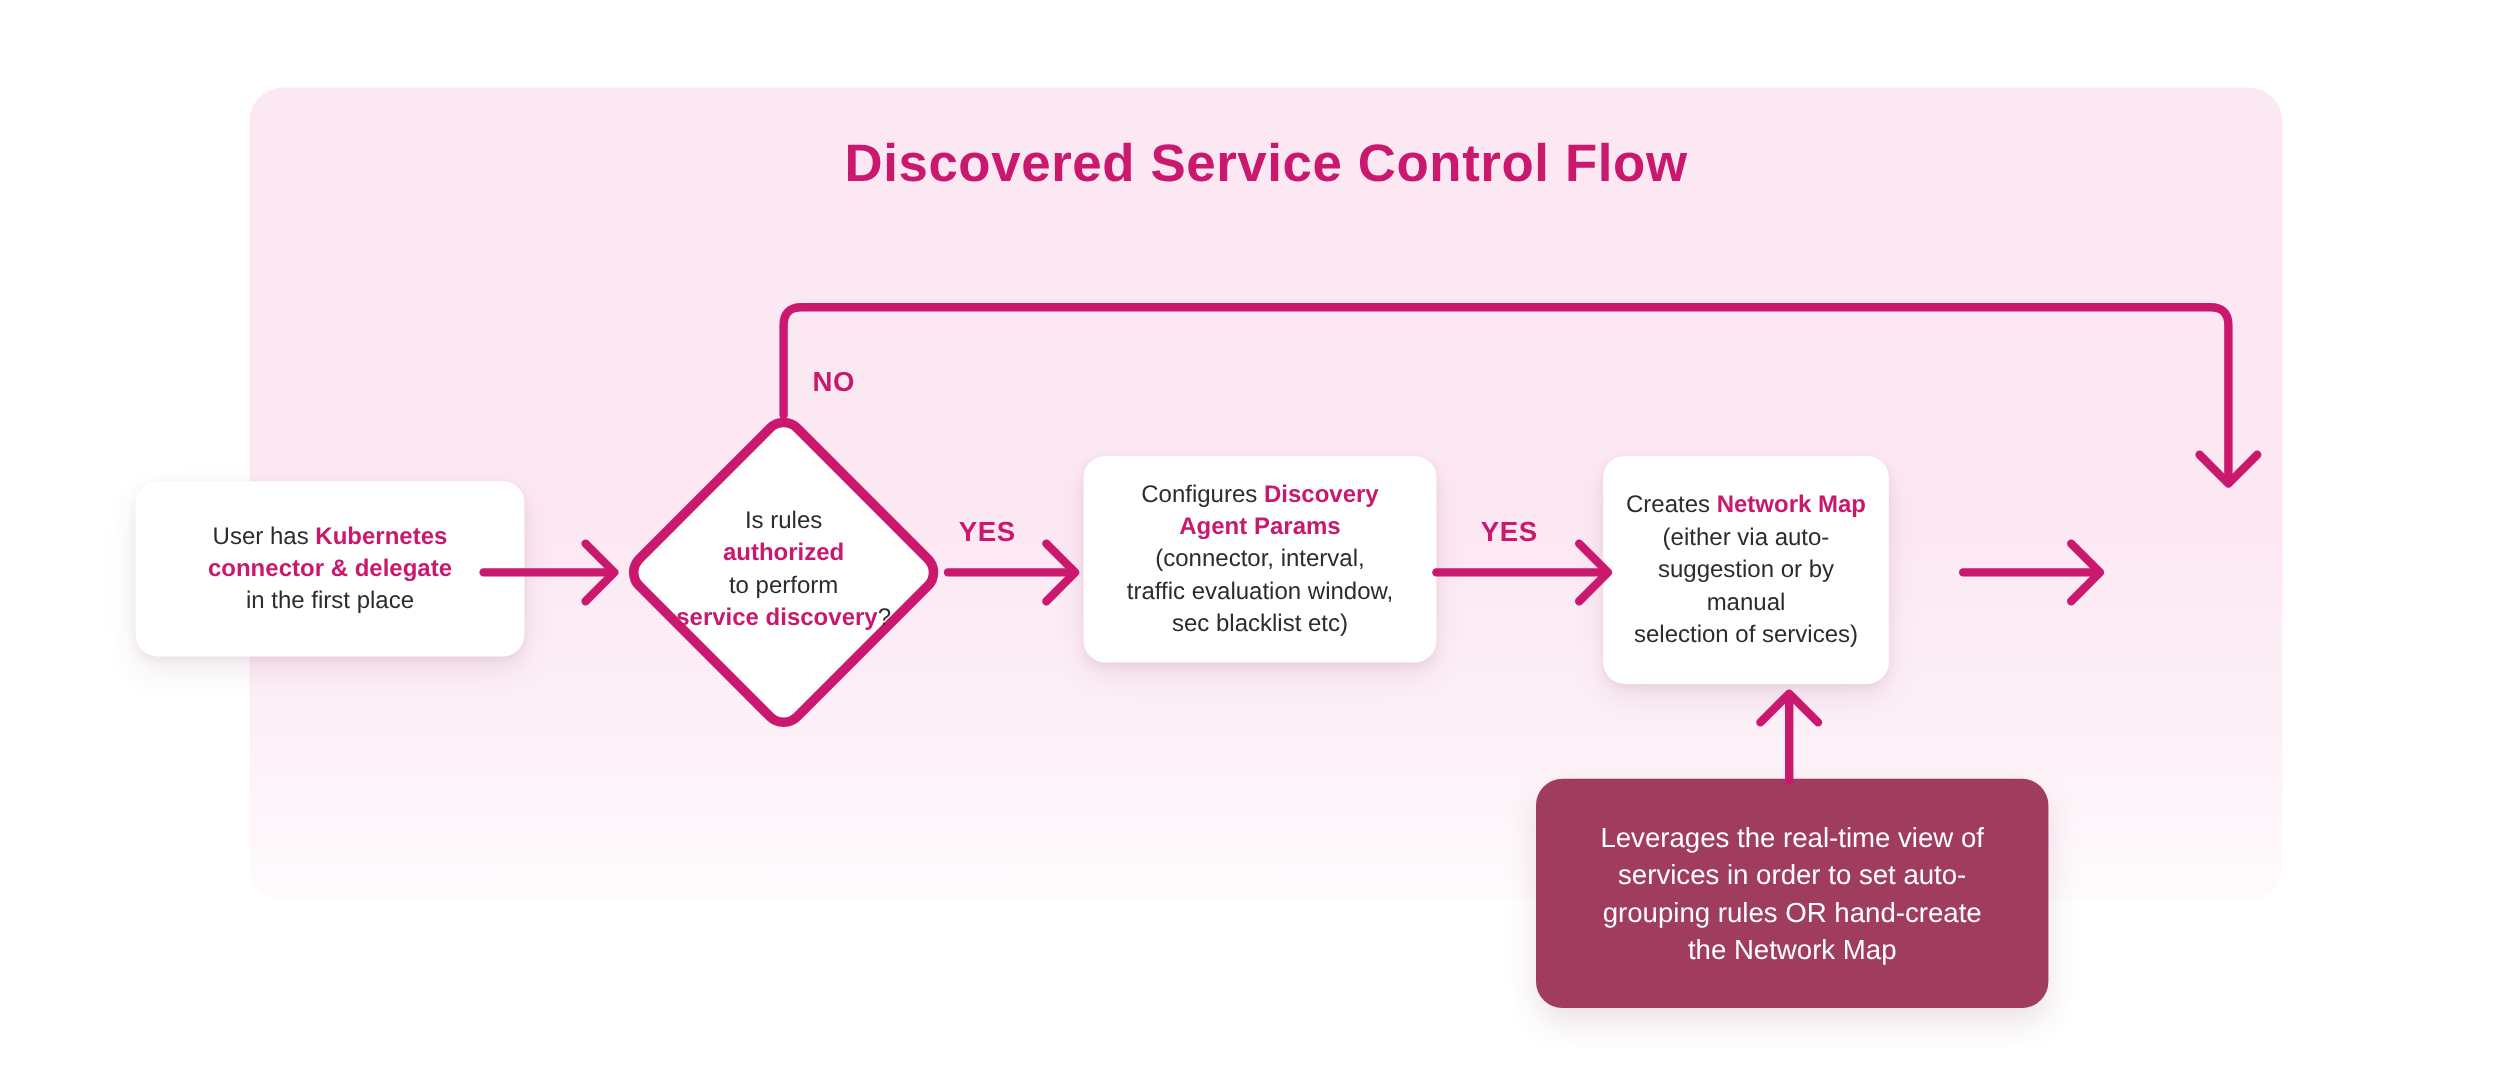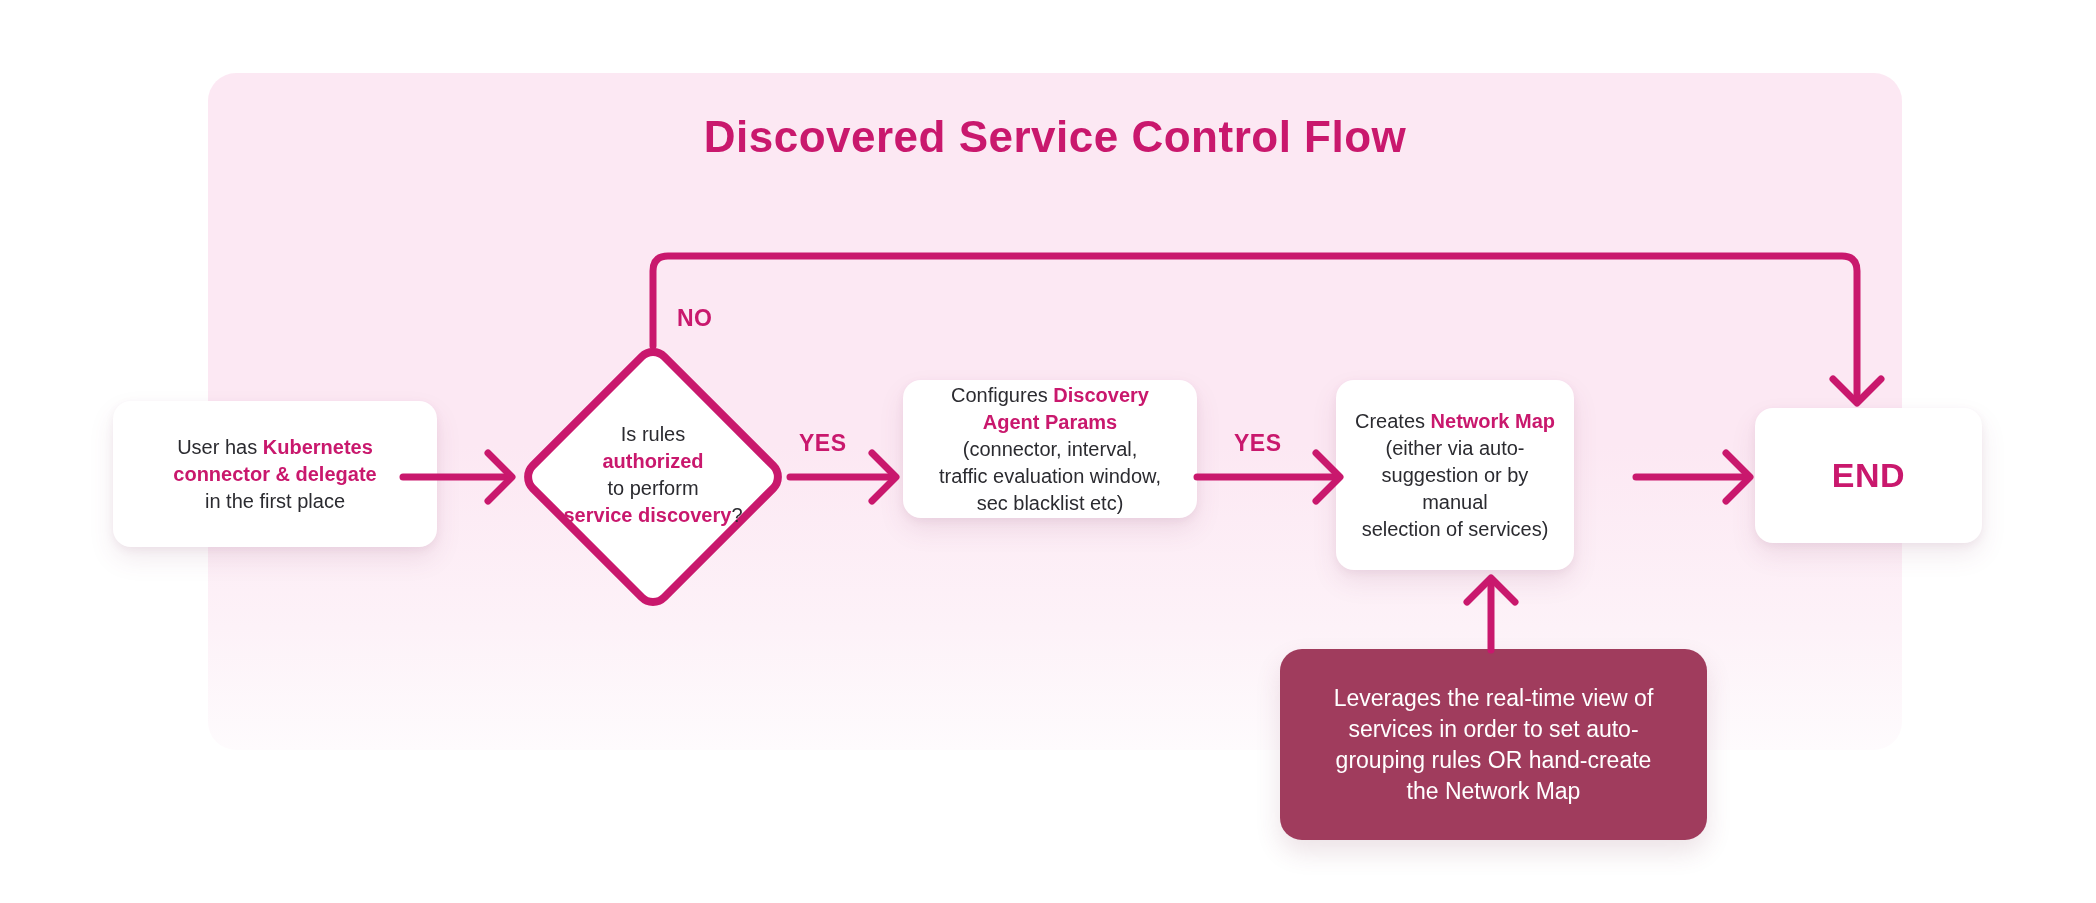--- a/index.html
+++ b/index.html
@@ -29,21 +29,21 @@
   .node{
     position:absolute;background:#ffffff;border-radius:18px;
     box-shadow:0 12px 26px rgba(130,60,95,.10),0 3px 8px rgba(130,60,95,.07);
     display:flex;align-items:center;justify-content:center;
     text-align:center;font-size:20px;line-height:27px;
     white-space:pre-line;padding:10px 14px;
   }
   .node .hl,.hl{color:var(--accent);font-weight:700;}
 
   .node-start{left:113px;top:401px;width:324px;height:146px;}
-  .node-configure{left:903px;top:380px;width:294px;height:138px;}
+  .node-configure{left:903px;top:380px;width:294px;height:172px;}
   .node-create{left:1336px;top:380px;width:238px;height:190px;}
   .node-end{
     left:1755px;top:408px;width:227px;height:135px;
     font-size:34px;font-weight:700;color:var(--accent);letter-spacing:.5px;
   }
 
   .diamond-shape{
     position:absolute;left:556px;top:380px;width:194px;height:194px;
     background:#ffffff;border:8px solid var(--accent);border-radius:20px;
     transform:rotate(45deg);
@@ -101,23 +101,20 @@
 sec blacklist etc)</span></span>
   </div>
 
   <div class="node node-create">
     <span><span>Creates </span><span class="hl">Network Map</span><span>
 (either via auto-
 suggestion or by manual
 selection of services)</span></span>
   </div>
 
-  <div class="node node-end">
-    <span>END</span>
-  </div>
 
   <div class="note">
     <span>Leverages the real-time view of
 services in order to set auto-
 grouping rules OR hand-create
 the Network Map</span>
   </div>
 
   <svg class="edges" viewBox="0 0 2096 903">
 

